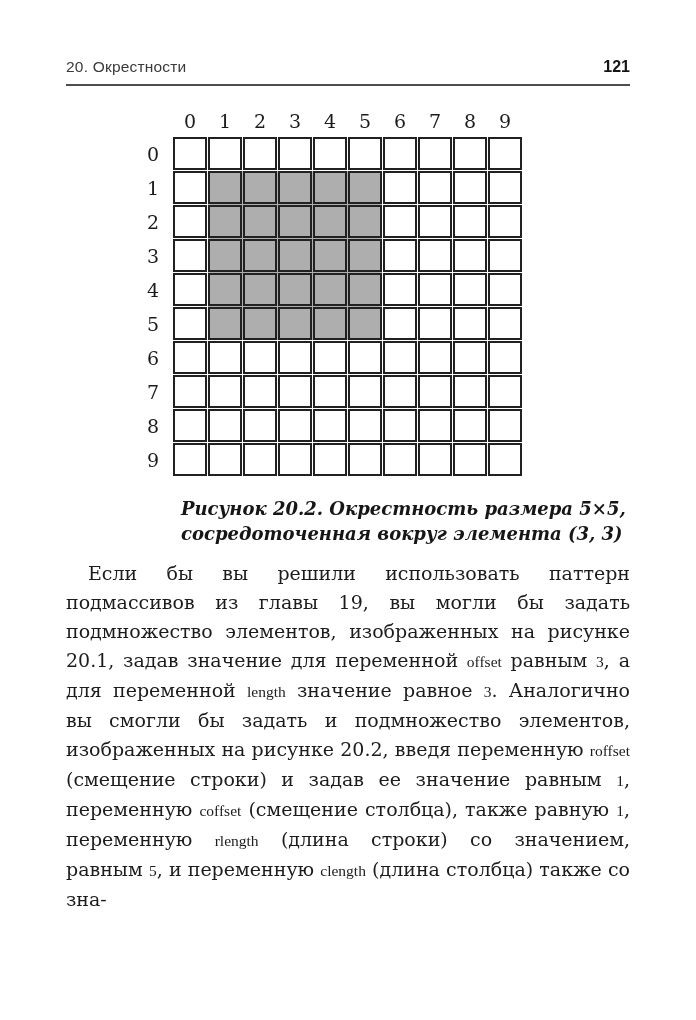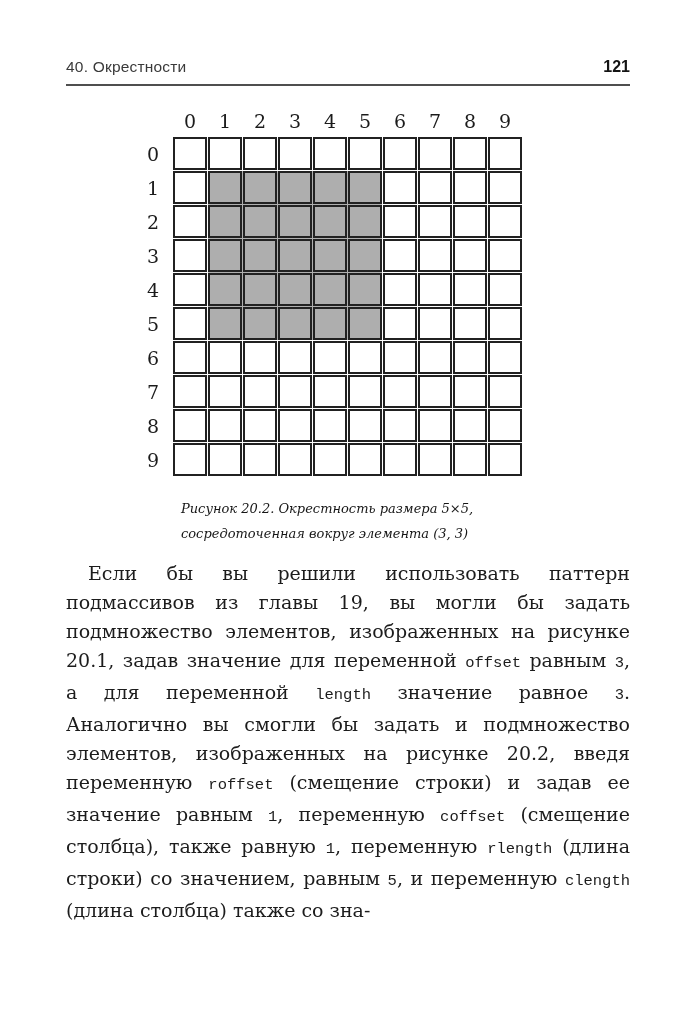--- a/index.html
+++ b/index.html
@@ -56,48 +56,48 @@
   .cell {
     box-sizing: border-box;
     border: 2px solid #212121;
     background: #ffffff;
     position: relative; z-index: 1;
   }
   .cell.shaded { background: transparent; }
 
   .figure-caption {
     margin-top: 20px; margin-left: 115px;
-    font-size: 13px; font-weight: normal; font-style: italic;
+    font-size: 18px; font-weight: bold; font-style: italic;
     line-height: 25px; color: #161616;
   }
 
   
   .section-heading {
     margin-top: 36px;
     font-family: "Liberation Sans", sans-serif;
     font-size: 20px; font-weight: bold; color: #111;
   }
   .body-paragraph {
     margin-top: 13px;
     font-size: 19px; line-height: 29px;
     text-align: justify; text-indent: 22px;
     color: #1c1c1c;
   }
   .body-paragraph .code {
-    font-family: Liberation Mono, monospace;
+    font-family: Liberation Serif, serif;
     font-size: 15.5px; color: #1c1c1c;
   }
 </style>
 </head>
 <body>
 
 <div class="page">
 
   <div class="running-header">
-    <span class="chapter-title">40. Окрестности</span>
+    <span class="chapter-title">20. Окрестности</span>
     <span class="page-number">121</span>
   </div>
 
   <div class="figure">
     <div class="col-labels" id="colLabels">
         <div class="col-label">0</div>
         <div class="col-label">1</div>
         <div class="col-label">2</div>
         <div class="col-label">3</div>
         <div class="col-label">4</div>

